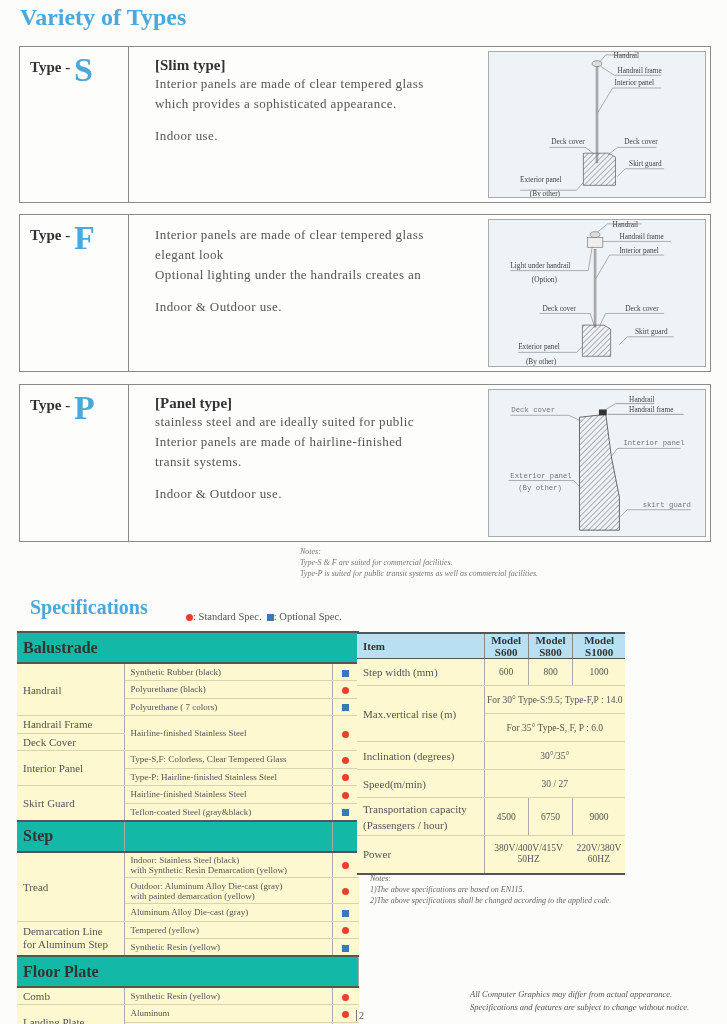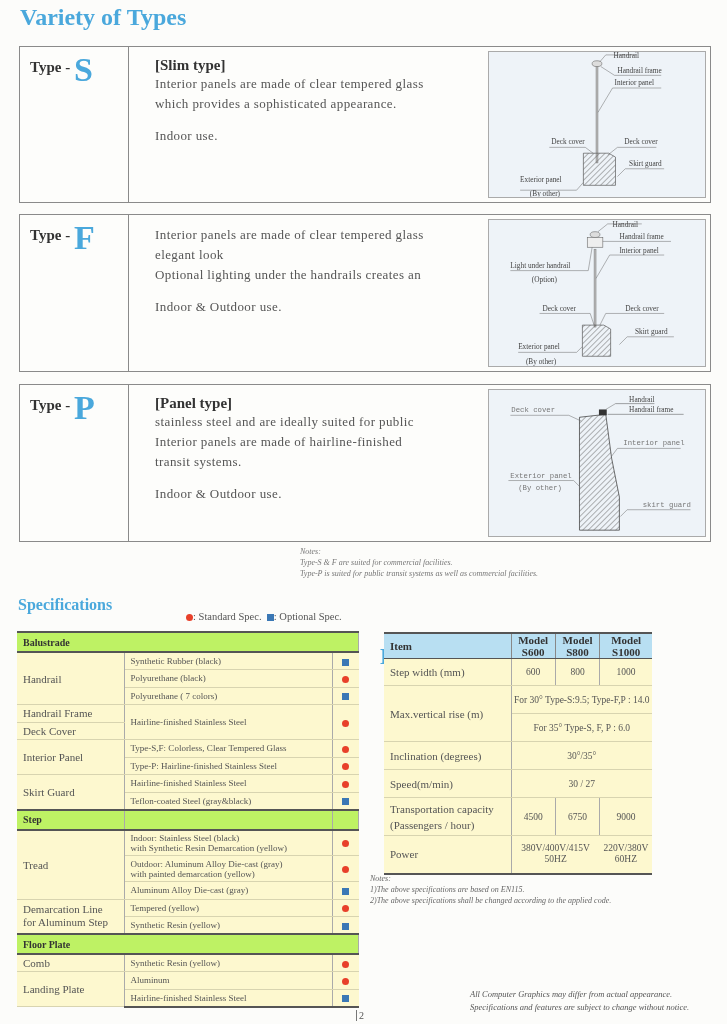--- a/index.html
+++ b/index.html
@@ -15,36 +15,36 @@
   .type-box .desc .name { font-size: 15px; font-weight: bold; color: #333; }
   .type-box .desc .name small { font-size: 9.5px; font-weight: normal; color: #555; }
   .type-box .desc .txt { font-size: 13px; line-height: 20px; color: #555; letter-spacing: 0.4px; }
   .type-box .desc .use { font-size: 13px; color: #555; margin-top: 14px; letter-spacing: 0.4px; }
   .diagram { position: absolute; right: 4px; top: 4px; bottom: 4px; width: 218px; border: 1px solid #aaa; background: #eef3f8; }
   .diagram svg { width: 100%; height: 100%; display: block; }
   .diagram text { font-family: "Liberation Serif", serif; font-size: 7.5px; fill: #444; }
   .diagram .mono { font-family: "Liberation Mono", monospace; font-size: 7.5px; fill: #777; }
   #notes-types { position: absolute; left: 300px; top: 546px; font-size: 8px; font-style: italic; color: #777; line-height: 11px; }
 
-  #title-spec { left: 18px; top: 596px; font-size: 16px; font-family: Liberation Serif, serif; }
+  #title-spec { left: 30px; top: 596px; font-size: 20px; font-family: Liberation Serif, serif; }
   #legend { position: absolute; left: 186px; top: 611px; font-size: 10.5px; color: #555; }
   .dot { display: inline-block; width: 7px; height: 7px; border-radius: 50%; background: #e8402a; vertical-align: middle; }
   .sq { display: inline-block; width: 7px; height: 7px; background: #3b78b5; vertical-align: middle; }
 
   table { border-collapse: collapse; position: absolute; }
   #spec-table { left: 17px; top: 631px; width: 342px; font-size: 10px; }
   #spec-table td { border-bottom: 1px solid #d8d4b0; border-right: 1px solid #aaa; background: #fdf8cf; color: #555; padding: 0 6px; height: 17.5px; }
   #spec-table td.item { font-size: 11px; width: 107px; }
   #spec-table td.mark { width: 26px; text-align: center; border-right: none; }
   #spec-table td.opt { font-size: 9px; }
-  #spec-table tr.sect td { background: #bef264; color: #333; font-weight: bold; font-size: 10px; height: 20px; border-top: 2px solid #555; border-bottom: 2px solid #555; }
+  #spec-table tr.sect td { background: #14b8a6; color: #333; font-weight: bold; font-size: 16px; height: 31px; border-top: 2px solid #555; border-bottom: 2px solid #555; }
   #spec-table tr.last td { border-bottom: 2px solid #555; }
 
   #title-basic { left: 380px; top: 600px; font-size: 24px; margin-top: 43px; }
-  #basic-table { left: 384px; top: 632px; width: 268px; font-size: 10px; }
+  #basic-table { left: 357px; top: 632px; width: 268px; font-size: 10px; }
   #basic-table th { background: #b8dff2; color: #333; font-weight: bold; font-size: 11px; height: 19px; border-top: 2px solid #555; border-bottom: 1px solid #555; border-right: 1px solid #888; text-align: center; }
   #basic-table th.first { text-align: left; padding-left: 6px; width: 127px; }
   #basic-table th.lastc { border-right: none; }
   #basic-table td { background: #fdf8cf; color: #555; border-bottom: 1px solid #d8d4b0; border-right: 1px solid #aaa; text-align: center; font-size: 9.5px; }
   #basic-table td.item { text-align: left; padding-left: 6px; font-size: 11px; line-height: 16px; }
   #basic-table td.lastc { border-right: none; }
   #basic-table tr.last td { border-bottom: 2px solid #555; }
 
   #notes-basic { position: absolute; left: 370px; top: 873px; font-size: 8px; font-style: italic; color: #666; line-height: 11px; }
   #disclaimer { position: absolute; left: 470px; top: 988px; font-size: 8.5px; font-style: italic; color: #555; line-height: 13px; }

